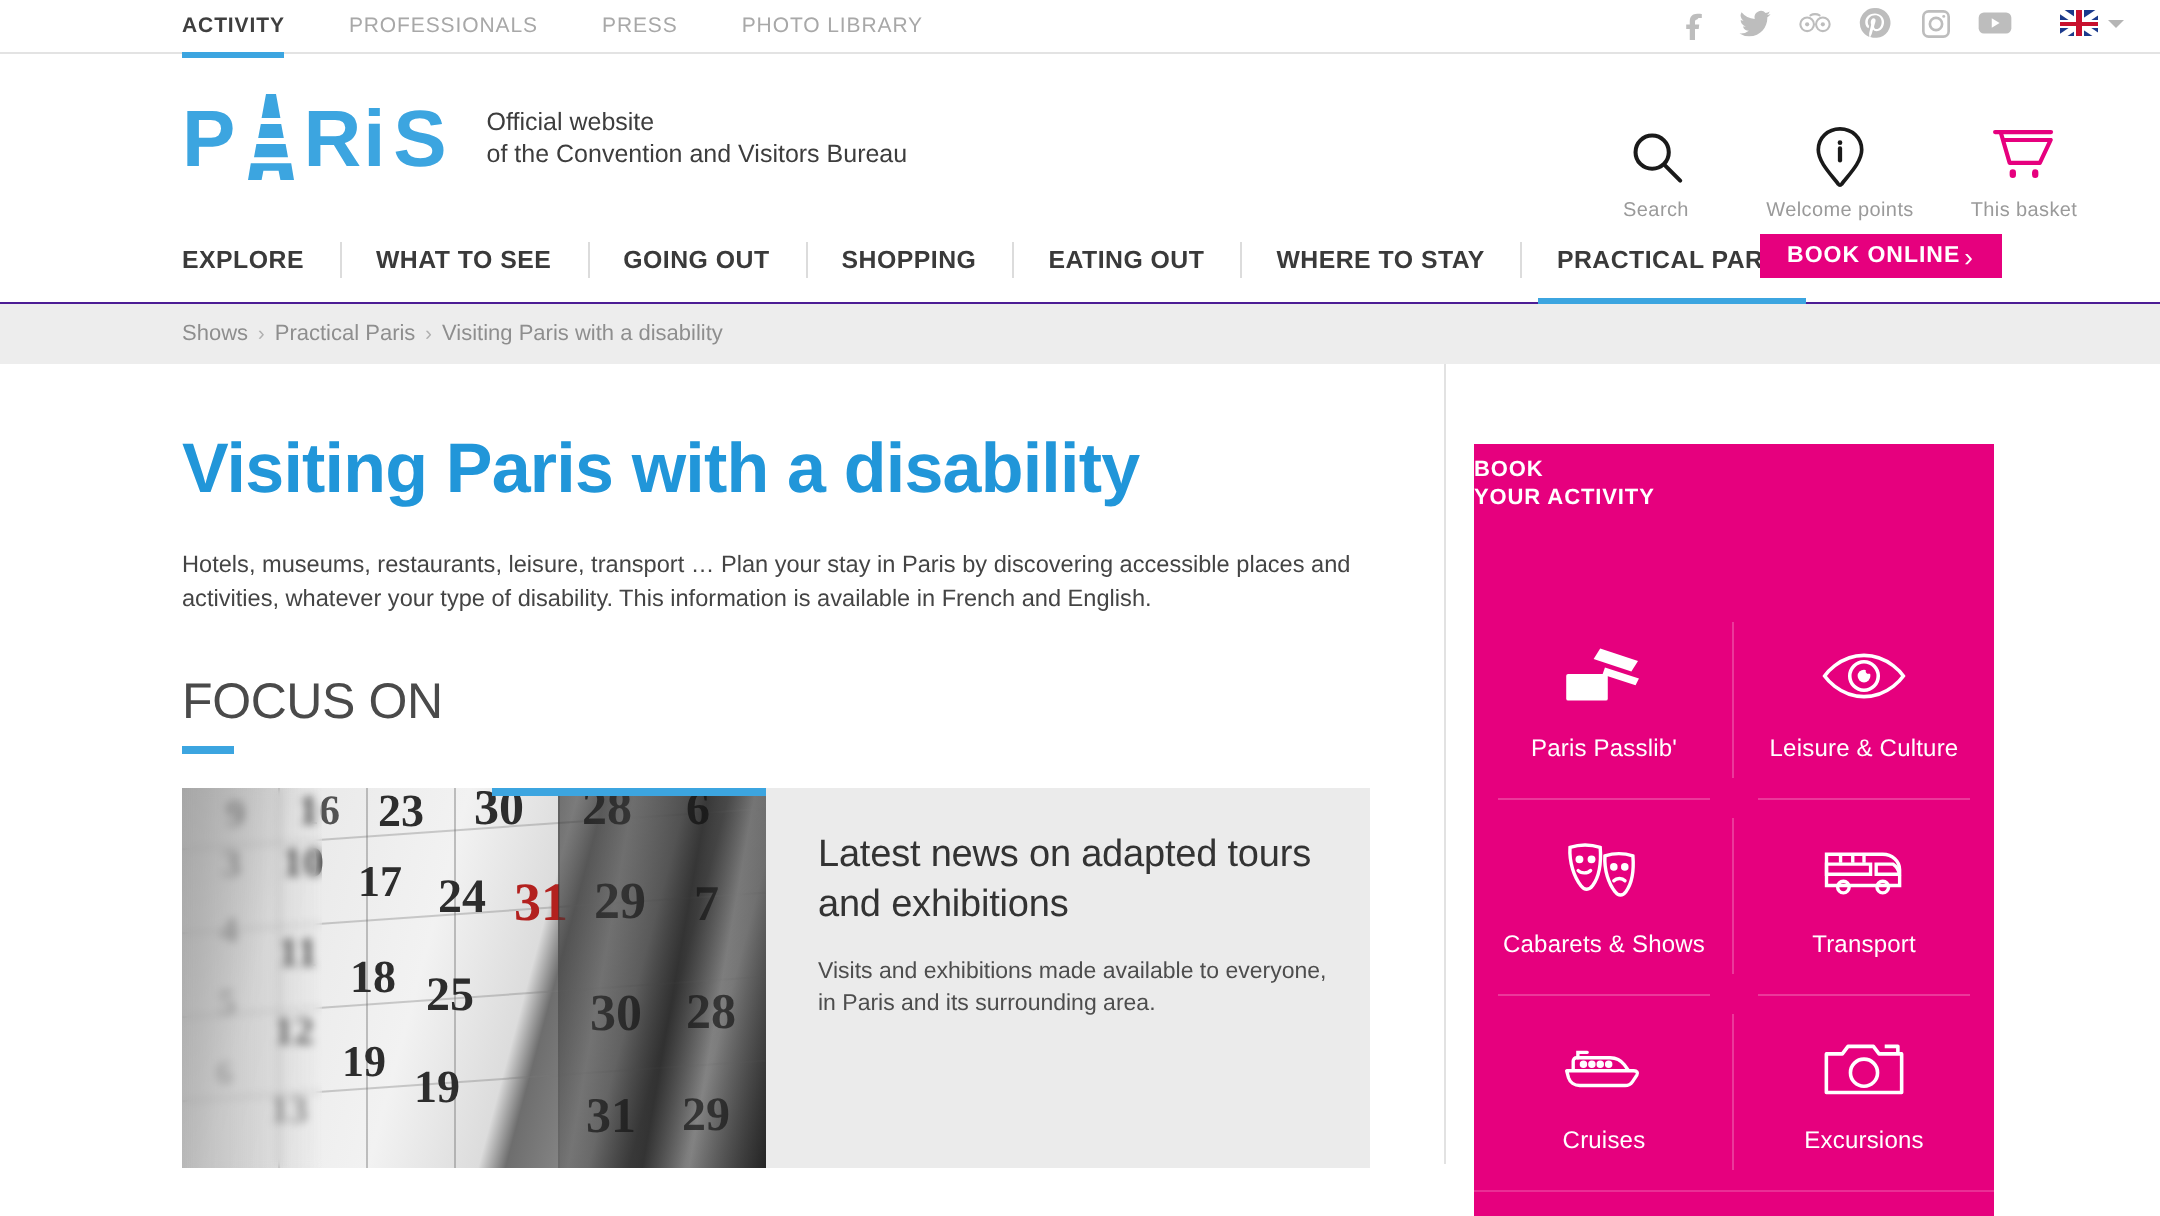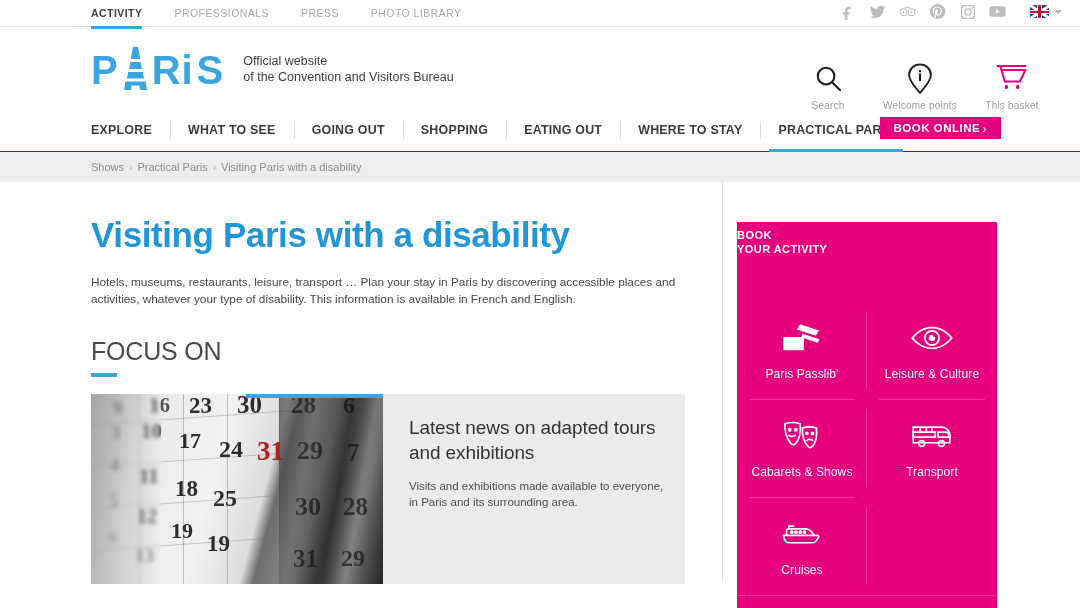--- a/index.html
+++ b/index.html
@@ -561,20 +561,30 @@
               <path d="M7.5 16.5v-5.2c0-1 .8-1.8 1.8-1.8h18c3 0 5.8 1.4 7.6 3.8l2.3 3.2" stroke-linejoin="round"></path>
               <circle cx="13" cy="13" r="1.1" fill="#fff"></circle>
               <circle cx="17.5" cy="13" r="1.1" fill="#fff"></circle>
               <circle cx="22" cy="13" r="1.1" fill="#fff"></circle>
               <circle cx="26.5" cy="13" r="1.1" fill="#fff"></circle>
               <path d="M10 9.5V6.6h5" stroke-linecap="round"></path>
             </svg>
           </span>
           <span class="tile-label">Cruises</span>
         </div>
+        <div class="tile">
+          <span class="tile-icon">
+            <svg width="42" height="32" viewBox="0 0 44 34" fill="none" stroke="#fff" stroke-width="1.9">
+              <path d="M2 9.5h8.5l3-4h13.5l3 4H42V30H2z" stroke-linejoin="round"></path>
+              <circle cx="22" cy="19.5" r="7.2"></circle>
+              <path d="M33 5.5h7v4" stroke-linejoin="round"></path>
+            </svg>
+          </span>
+          <span class="tile-label">Excursions</span>
+        </div>
       </div>
 
       <div class="panel-footer">
         
         
       </div>
     </div>
   </div>
 
 </div>

